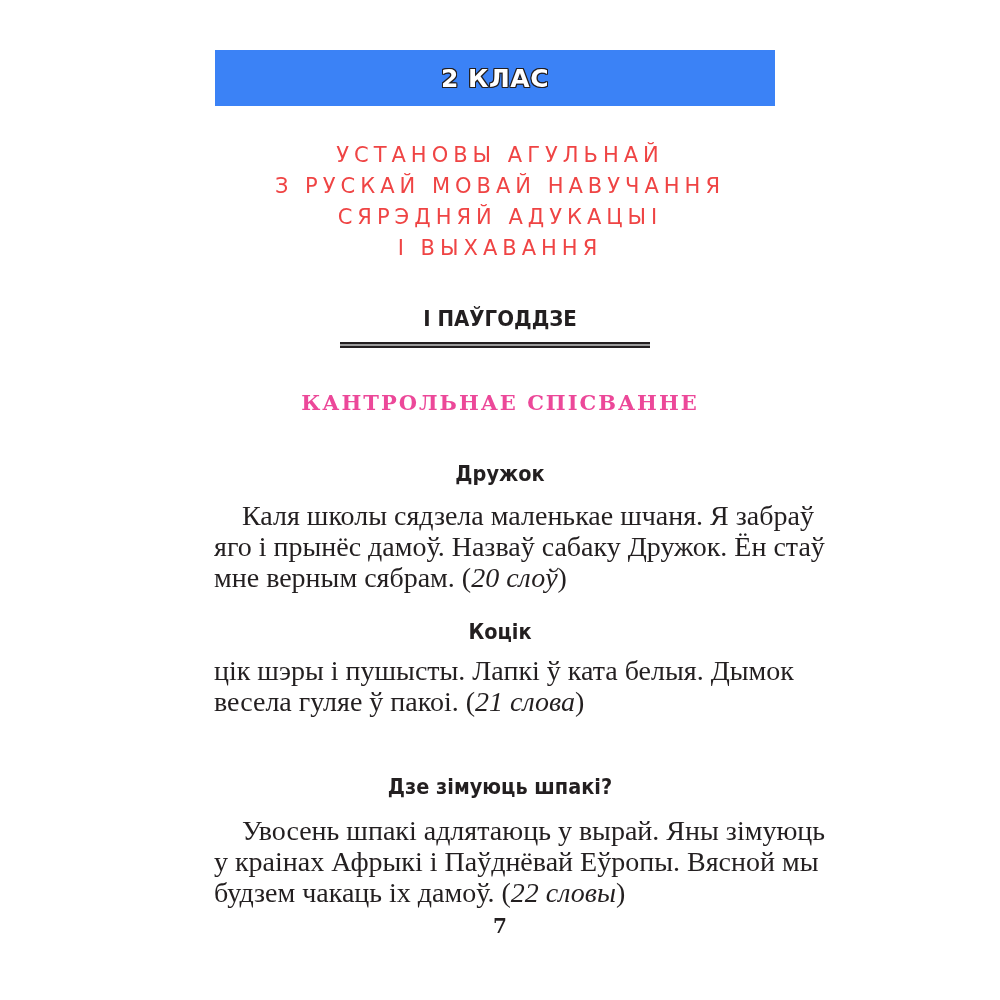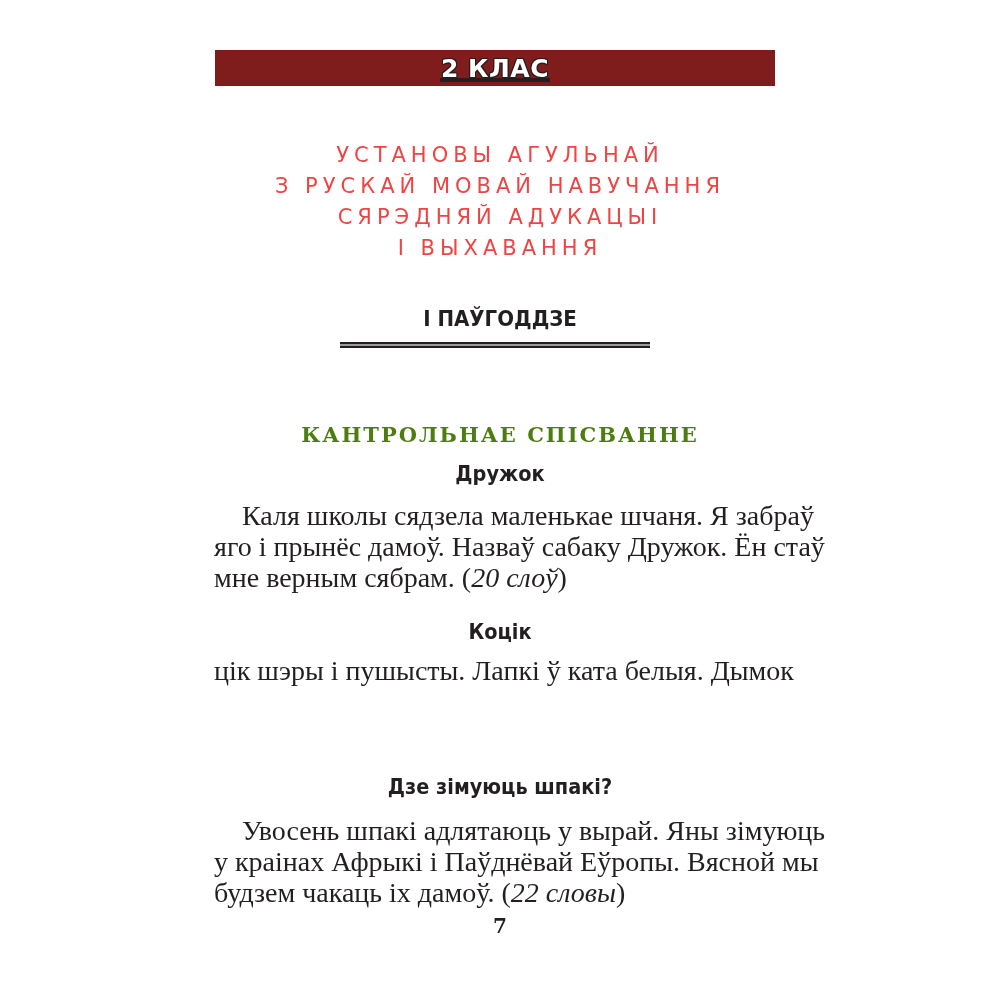--- a/index.html
+++ b/index.html
@@ -1,21 +1,21 @@
 <!DOCTYPE html>
 <html><head>
   <meta charset="utf-8">
   <style>
     html, body { margin: 0; padding: 0; background: #ffffff; }
     body { width: 1000px; height: 1000px; position: relative; overflow: hidden; color: #231f20; }
 
     .banner {
-      position: absolute; left: 215px; top: 50px; width: 560px; height: 36px;
-      background: #7f1d1d;
-      display: flex; align-items: center; justify-content: center; text-decoration: underline;
+      position: absolute; left: 215px; top: 50px; width: 560px; height: 56px;
+      background: #3b82f6;
+      display: flex; align-items: center; justify-content: center;
     }
     .banner-title {
       font-family: "DejaVu Sans", sans-serif; font-weight: bold; font-size: 25px;
       color: #ffffff; letter-spacing: 0.5px;
       text-shadow: -1px -1px 0 #231f20, 1px -1px 0 #231f20, -1px 1px 0 #231f20, 1px 1px 0 #231f20, 0 1px 0 #231f20, 0 -1px 0 #231f20, 1px 0 0 #231f20, -1px 0 0 #231f20;
     }
 
     .institution {
       position: absolute; left: 200px; top: 140px; width: 600px;
       text-align: center;
@@ -31,21 +31,21 @@
     }
     .double-rule {
       position: absolute; left: 340px; top: 342px; width: 310px; height: 2px;
       border-top: 2px solid #231f20; border-bottom: 2px solid #231f20;
       background: #9a9a9a;
     }
 
     .section-title {
       position: absolute; left: 200px; top: 390px; width: 600px; text-align: center;
       font-family: "DejaVu Serif", serif; font-weight: bold; font-size: 21px;
-      letter-spacing: 2px; color: #4d7c0f; margin-top: 32px;
+      letter-spacing: 2px; color: #ec4899;
     }
 
     .story-title {
       position: absolute; left: 200px; width: 600px; text-align: center;
       font-family: "DejaVu Sans", sans-serif; font-weight: bold; font-size: 21px;
       color: #231f20; transform: scaleX(0.92);
     }
     .story-body {
       position: absolute; left: 214px; width: 566px;
       font-family: "Liberation Serif", serif; font-size: 28px; line-height: 31px;
@@ -84,20 +84,21 @@
 <div class="story-title" style="top:462px;">Дружок</div>
 <div class="story-body" style="top:500px;">
   <div class="first justify">Каля школы сядзела маленькае шчаня. Я забраў</div>
   <div class="justify">яго і прынёс дамоў. Назваў сабаку Дружок. Ён стаў</div>
   <div class="last-line"><span>мне верным сябрам.</span> <span>(</span><span class="count">20 слоў</span><span>)</span></div>
 </div>
 
 <div class="story-title" style="top:620px;">Коцік</div>
 <div class="story-body" style="top:655px;">
   <div class="justify">цік шэры і пушысты. Лапкі ў ката белыя. Дымок</div>
+  <div class="last-line"><span>весела гуляе ў пакоі.</span> <span>(</span><span class="count">21 слова</span><span>)</span></div>
 </div>
 
 <div class="story-title" style="top:775px;">Дзе зімуюць шпакі?</div>
 <div class="story-body" style="top:815px;">
   <div class="first justify">Увосень шпакі адлятаюць у вырай. Яны зімуюць</div>
   <div class="justify">у краінах Афрыкі і Паўднёвай Еўропы. Вясной мы</div>
   <div class="last-line"><span>будзем чакаць іх дамоў.</span> <span>(</span><span class="count">22 словы</span><span>)</span></div>
 </div>
 
 <div class="page-number">7</div>

